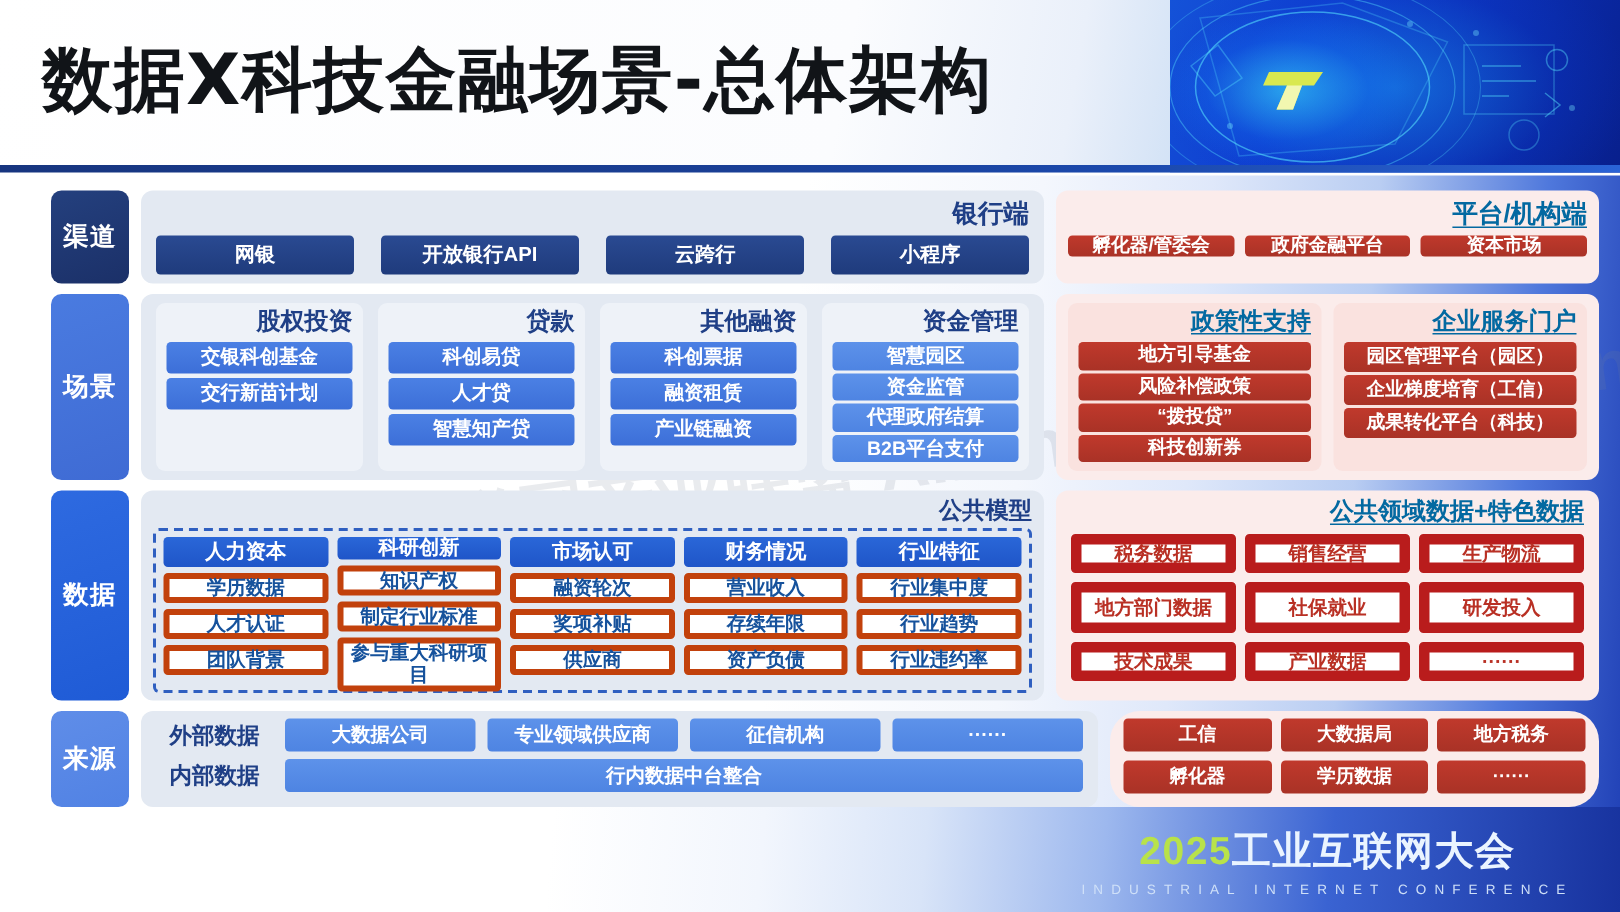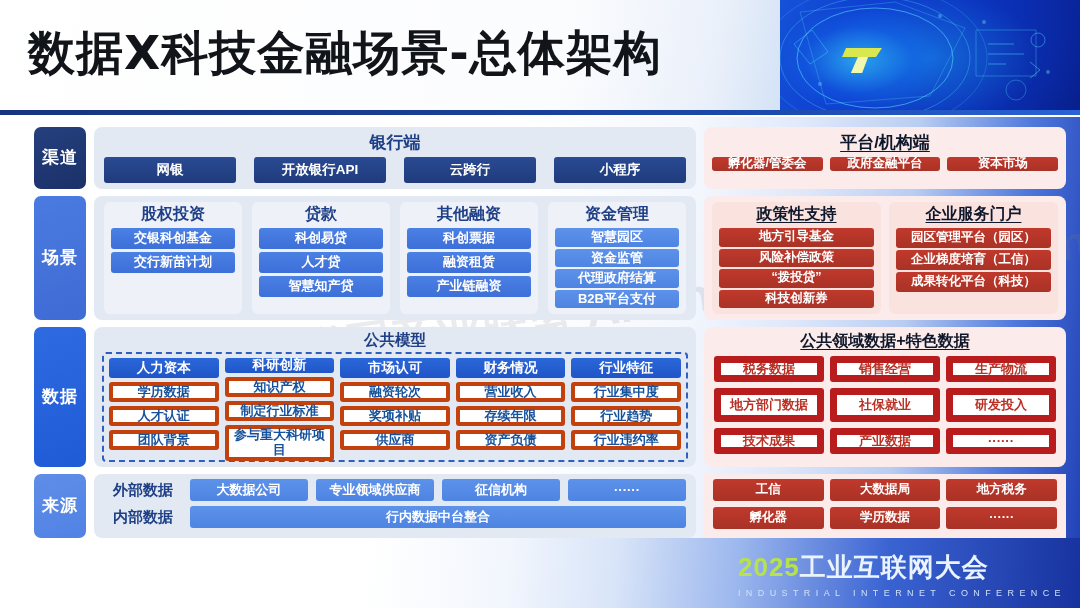--- a/index.html
+++ b/index.html
@@ -67,23 +67,23 @@
   .side span { display: block; }
   .side.navy { background: linear-gradient(160deg,#24407e,#1b3068); }
   .side.blue { background: linear-gradient(160deg,#4a7be0,#3f6bd4); }
   .side.deep { background: linear-gradient(160deg,#2e6ae0,#1f5bd6); }
   .side.light { background: linear-gradient(160deg,#5f8de8,#5182e4); }
 
   .panel { border-radius: 8px; position: relative; }
   .panel-blue { background: #e3e9f2; }
   .panel-red  { background: #fbeceb; }
 
-  .panel-title { text-align: center; font-weight: 700; font-size: 17px; }
+  .panel-title { text-align: right; font-weight: 700; font-size: 17px; }
   .pt-blue { color: #1f3f86; }
-  .pt-red  { color: #0f172a; text-decoration: underline; text-underline-offset: 3px; }
+  .pt-red  { color: #0369a1; text-decoration: underline; text-underline-offset: 3px; }
 
   
   .chip {
     border-radius: 3px; text-align: center; color: #fff;
     font-weight: 700; display: flex; align-items: center; justify-content: center;
     line-height: 1.1;
   }
   .chip-navy { background: linear-gradient(180deg,#2a4a92,#1f3b7c); font-size: 13.5px; }
   .chip-red  { background: linear-gradient(180deg,#c0392c,#a93226); font-size: 12.5px; }
   .chip-blue { background: linear-gradient(180deg,#4b80e4,#3c6fd8); font-size: 13px; }
@@ -148,31 +148,31 @@
 
   
   .r4 { height: 64px; }
   .r4 .side { height: 64px; }
   .r4-left { flex: 1 1 auto; background: #e3e9f2; border-radius: 8px; padding: 5px 10px; }
   .src-line { display: flex; align-items: center; gap: 8px; margin-bottom: 5px; }
   .src-label { width: 78px; flex: none; font-weight: 700; font-size: 15px; color: #1f3f86; text-align: center; }
   .src-chips { flex: 1; display: flex; gap: 8px; }
   .src-chips .chip { flex: 1; height: 22px; }
   .src-full { flex: 1; height: 22px; }
-  .r4-right { width: 362px; flex: none; background: #fbeceb; border-radius: 0; padding: 5px 9px; }
+  .r4-right { width: 326px; flex: none; background: #fbeceb; border-radius: 20px; padding: 5px 9px; }
   .r4grid { display: grid; grid-template-columns: 1fr 1fr 1fr; gap: 6px; }
   .r4grid .chip { height: 22px; }
 
   
   .footer {
     position: absolute; left: 0; top: 538px; width: 1080px; height: 70px;
     background: linear-gradient(95deg,#ffffff 0%, #ffffff 34%, #f2f6fd 47%, #d8e4f8 57%, #9db8ee 68%, #3a63d2 82%, #17329e 100%);
     overflow: hidden;
   }
-  .logo { position: absolute; right: 14px; top: 12px; text-align: left; }
+  .logo { position: absolute; right: 31px; top: 12px; text-align: center; }
   .logo-main { font-size: 26px; font-weight: 700; letter-spacing: 1px; white-space: nowrap; }
   .logo-year { color: #b8e24a; }
   .logo-cn { color: #eaf4ff; }
   .logo-sub {
     font-size: 9px; letter-spacing: 5.4px; color: #cfe0f8; margin-top: 3px;
     font-weight: 400; white-space: nowrap;
   }
 </style>
 </head>
 <body>

